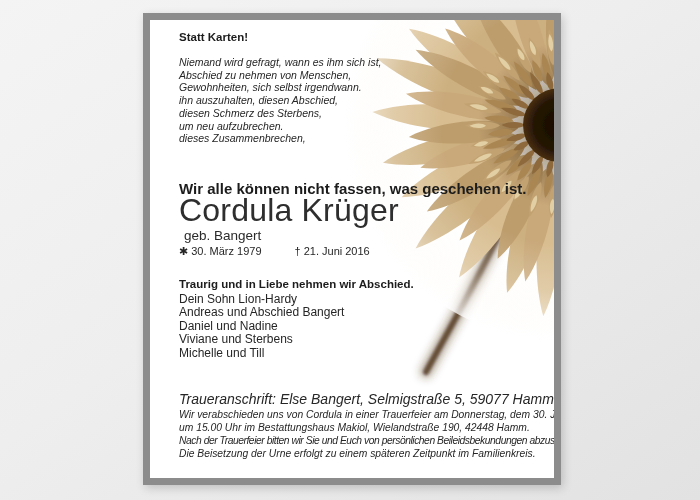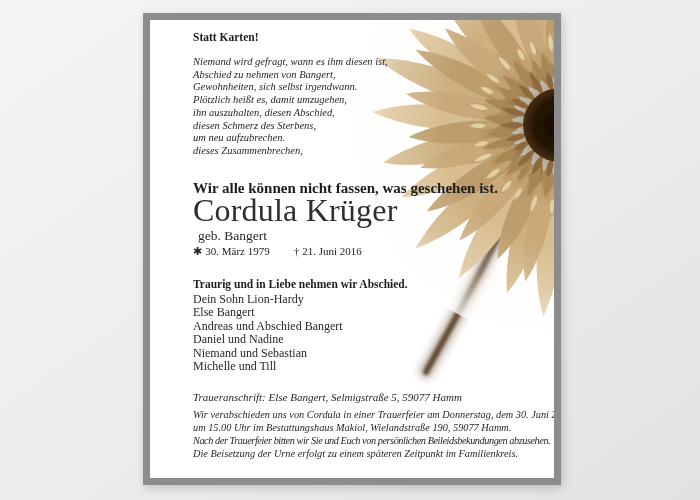--- a/index.html
+++ b/index.html
@@ -9,33 +9,33 @@
     font-family:"Liberation Sans",sans-serif;
     -webkit-font-smoothing:antialiased;
   }
   .card-frame{
     position:absolute;left:143px;top:13px;width:418px;height:472px;
     box-sizing:border-box;border:7px solid #8c8c8c;background:#ffffff;
     box-shadow:2px 3px 9px rgba(0,0,0,0.18);
   }
   .card-inner{position:relative;width:404px;height:458px;overflow:hidden;background:#fff;}
   .flower-svg{position:absolute;top:0;left:0;}
-  .content{position:absolute;top:0;left:18px;width:404px;height:458px;color:#222;font-family:Liberation Serif, serif;}
+  .content{position:absolute;top:0;left:4px;width:404px;height:458px;color:#222;}
   .content > div{position:absolute;left:25px;white-space:nowrap;}
   .statt{top:11px;font-size:11.5px;font-weight:bold;color:#1c1c1c;}
   .poem{top:36px;font-size:10.5px;font-style:italic;line-height:12.7px;color:#262626;}
   .intro{top:160px;font-size:15px;font-weight:bold;color:#1c1c1c;}
   .deceased-name{top:172px;font-size:32px;font-weight:400;color:#2e2e2e;letter-spacing:.2px;}
   .birth-name{top:208px;left:30px !important;font-size:13.5px;color:#2a2a2a;}
   .dates{top:225px;font-size:11px;color:#262626;}
   .dates .sym{font-size:11px;margin-right:3px;}
-  .dates .death-group{margin-left:24px;}
+  .dates .death-group{margin-left:33px;}
   .farewell{top:258px;font-size:11.5px;font-weight:bold;color:#1c1c1c;}
   .mourners{top:273px;font-size:12px;line-height:13.4px;color:#262626;}
-  .address{top:371px;font-size:11px;font-style:italic;color:#262626;}
+  .address{top:371px;font-size:14px;font-style:italic;color:#262626;}
   .funeral{top:389px;font-size:10.3px;font-style:italic;line-height:12.9px;color:#262626;}
   .funeral .condensed{letter-spacing:-0.45px;}
 </style>
 </head>
 <body>
 
 <div class="stage">
   <div class="card-frame">
     <div class="card-inner">
 
@@ -237,55 +237,53 @@
             <path d="M 35 0 C 39.8 -4.4, 52.28 -3.84, 59 0 C 52.28 3.84, 39.8 4.4, 35 0 Z" transform="rotate(329.5)" fill="#8d693b"></path>
             <path d="M 35 0 C 38.52 -4.4, 47.672 -3.84, 52.6 0 C 47.672 3.84, 38.52 4.4, 35 0 Z" transform="rotate(345.5)" fill="#8d693b"></path>
             <circle r="37" fill="url(#centerGrad)"></circle>
           </g>
       </svg>
 
       <div class="content">
         <div class="statt">Statt Karten!</div>
 
         <div class="poem">
-          <div>Niemand wird gefragt, wann es ihm diesen ist,</div>
-          <div>Abschied zu nehmen von Bangert,</div>
+          <div>Niemand wird gefragt, wann es ihm sich ist,</div>
+          <div>Abschied zu nehmen von Menschen,</div>
           <div>Gewohnheiten, sich selbst irgendwann.</div>
-          <div>Plötzlich heißt es, damit umzugehen,</div>
           <div>ihn auszuhalten, diesen Abschied,</div>
           <div>diesen Schmerz des Sterbens,</div>
           <div>um neu aufzubrechen.</div>
           <div>dieses Zusammenbrechen,</div>
         </div>
 
         <div class="intro">Wir alle können nicht fassen, was geschehen ist.</div>
 
         <div class="deceased-name">Cordula Krüger</div>
         <div class="birth-name">geb. Bangert</div>
 
         <div class="dates">
           <span class="sym">✱</span><span>30. März 1979</span><span class="death-group"><span class="sym">†</span><span>21. Juni 2016</span></span>
         </div>
 
         <div class="farewell">Traurig und in Liebe nehmen wir Abschied.</div>
 
         <div class="mourners">
           <div>Dein Sohn Lion-Hardy</div>
-          <div>Else Bangert</div>
           <div>Andreas und Abschied Bangert</div>
           <div>Daniel und Nadine</div>
-          <div>Niemand und Sebastian</div>
+          <div>Viviane und Sterbens</div>
           <div>Michelle und Till</div>
         </div>
 
         <div class="address">Traueranschrift: Else Bangert, Selmigstraße 5, 59077 Hamm</div>
 
         <div class="funeral">
           <div>Wir verabschieden uns von Cordula in einer Trauerfeier am Donnerstag, dem 30. Juni 2016,</div>
-          <div>um 15.00 Uhr im Bestattungshaus Makiol, Wielandstraße 190, 59077 Hamm.</div>
+          <div>um 15.00 Uhr im Bestattungshaus Makiol, Wielandstraße 190, 42448 Hamm.</div>
           <div class="condensed">Nach der Trauerfeier bitten wir Sie und Euch von persönlichen Beileidsbekundungen abzusehen.</div>
           <div>Die Beisetzung der Urne erfolgt zu einem späteren Zeitpunkt im Familienkreis.</div>
         </div>
       </div>
 
     </div>
   </div>
 </div>
 
 </body></html>

